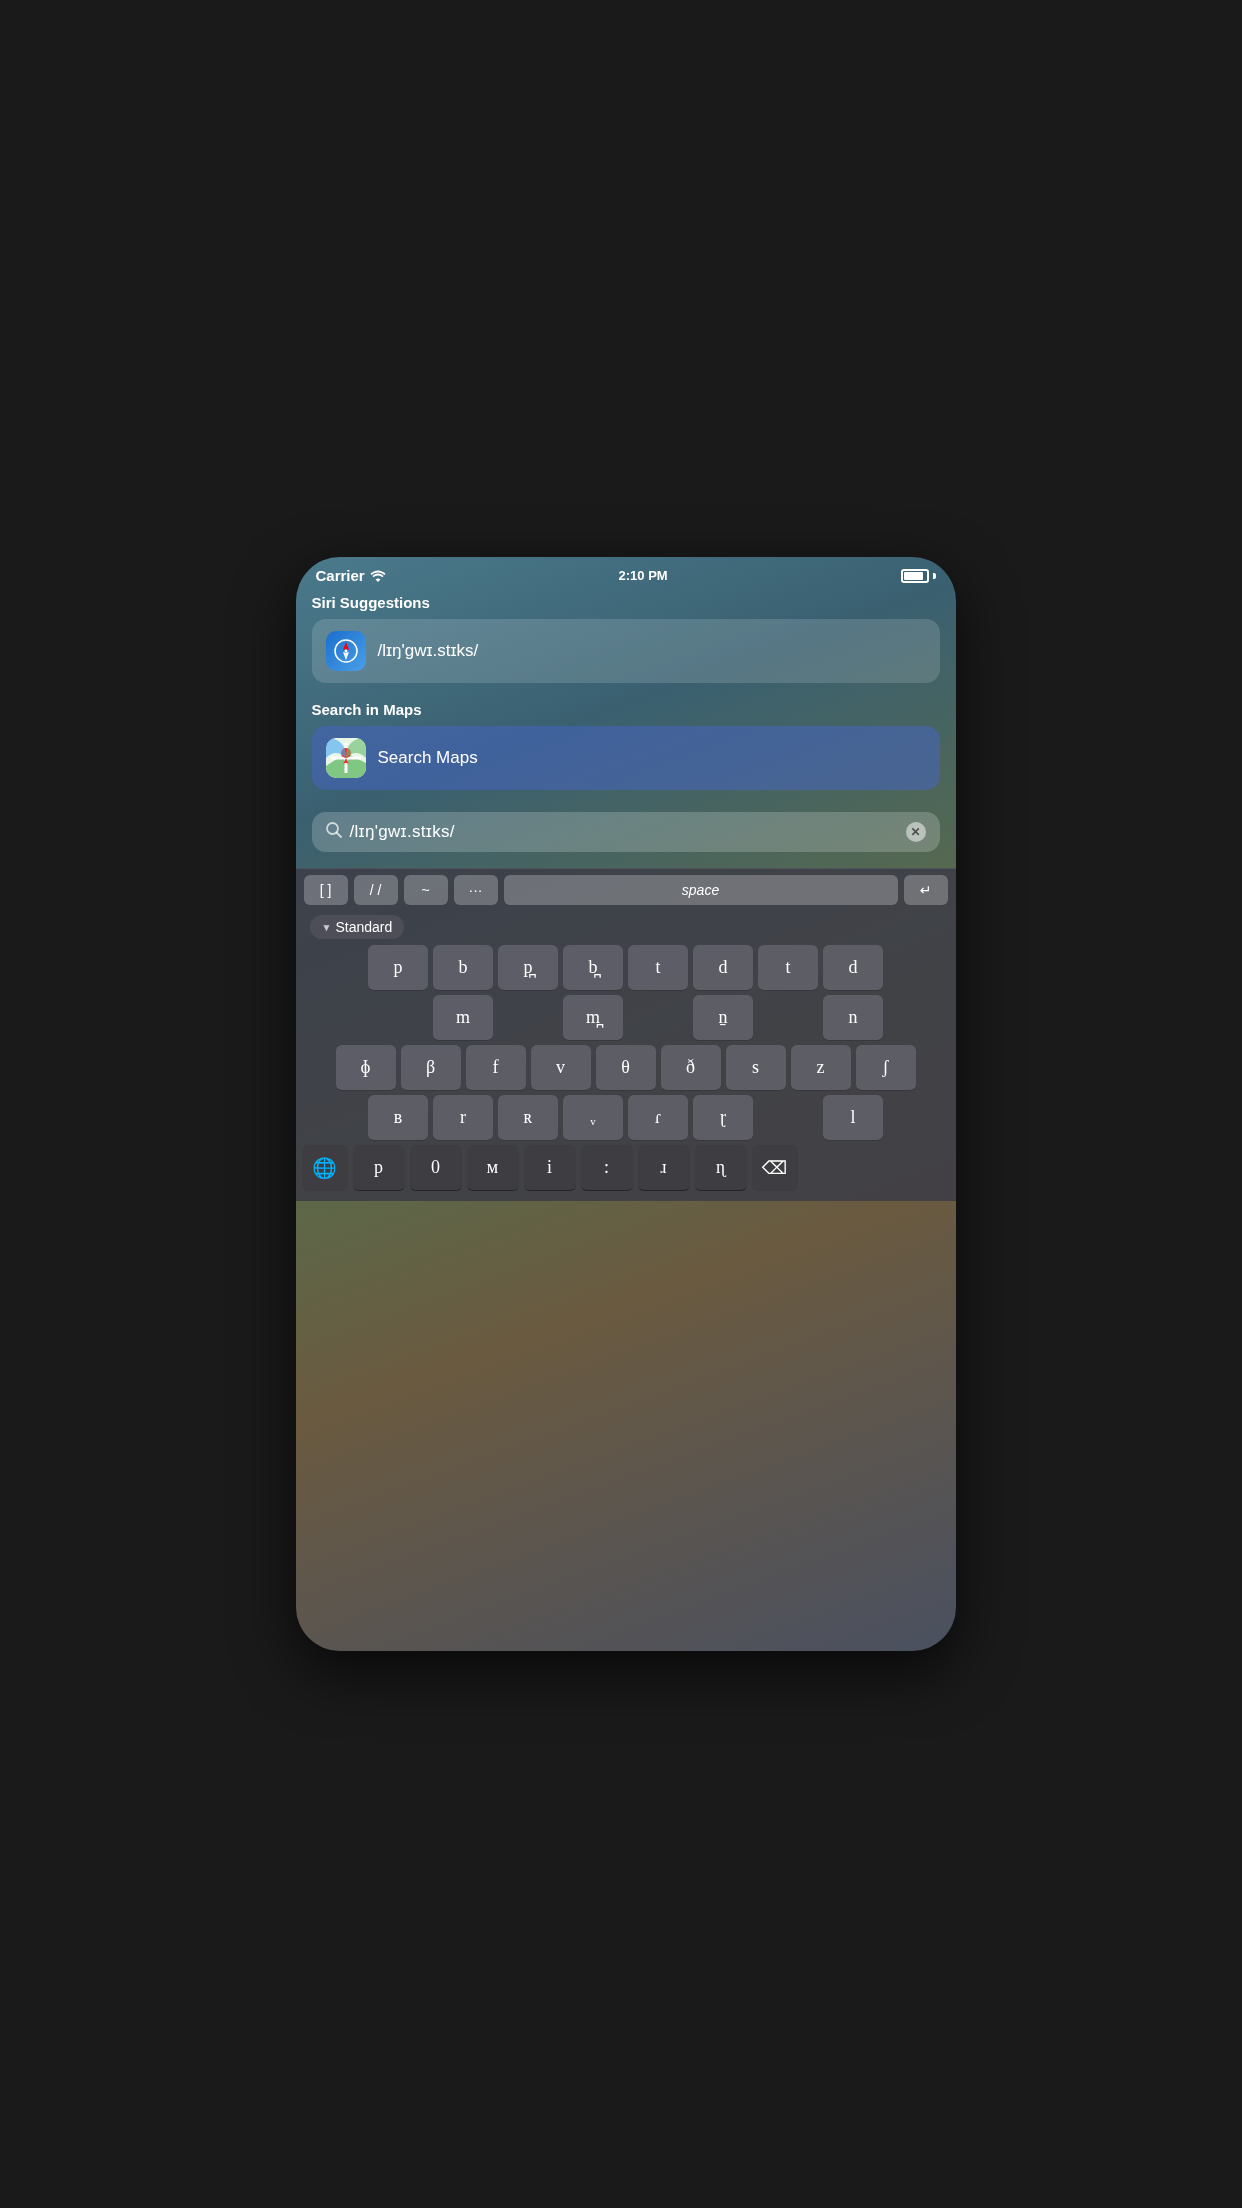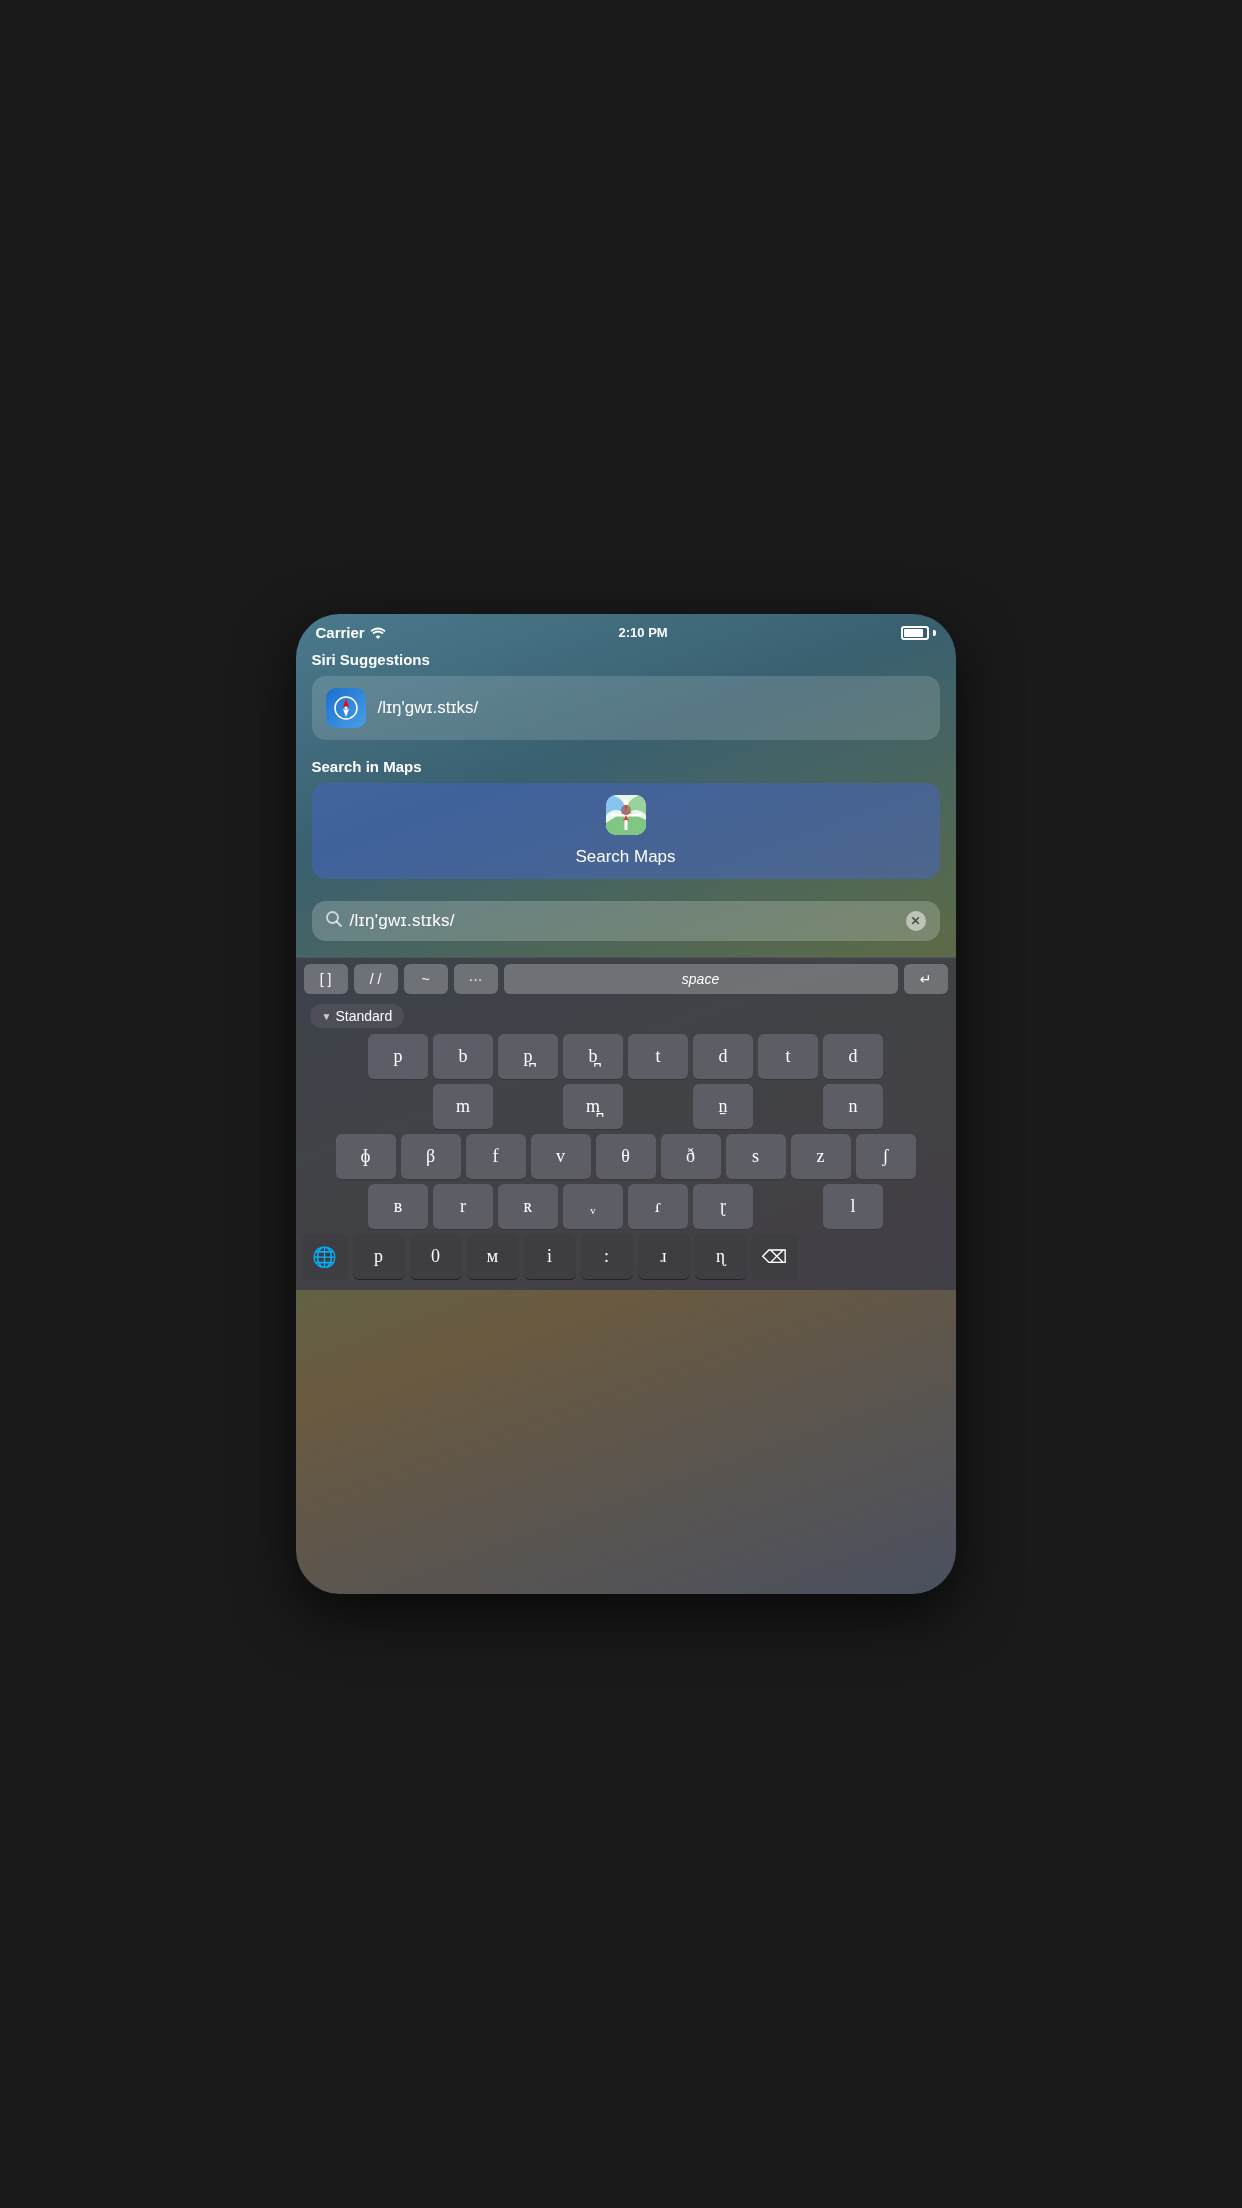--- a/index.html
+++ b/index.html
@@ -8,21 +8,21 @@
       height: 2208px;
       background: #1a1a1a;
       display: flex;
       align-items: center;
       justify-content: center;
       font-family: -apple-system, 'SF Pro Text', 'Helvetica Neue', sans-serif;
     }
 
     .phone-frame {
       width: 660px;
-      height: 980px;
+      height: 1094px;
       border-radius: 44px;
       overflow: hidden;
       position: relative;
       box-shadow: 0 20px 60px rgba(0,0,0,0.7);
       background: linear-gradient(160deg, #4a7a8c 0%, #3a6070 20%, #5a6a4a 45%, #6a5a40 65%, #4a5060 100%);
       margin-left: 9px;
     }
 
     
     .status-bar {
@@ -125,21 +125,20 @@
       background: rgba(255,255,255,0.15);
       border-radius: 14px;
       display: flex;
       align-items: center;
       padding: 12px 14px;
       gap: 12px;
       margin-bottom: 6px;
     }
     .suggestion-row.highlighted {
       background: rgba(70,100,200,0.5);
-      flex-direction: column;
     }
     .app-icon {
       width: 40px;
       height: 40px;
       border-radius: 10px;
       overflow: hidden;
       flex-shrink: 0;
     }
     .safari-icon {
       background: linear-gradient(135deg, #1a6fce, #4a9fe8);

